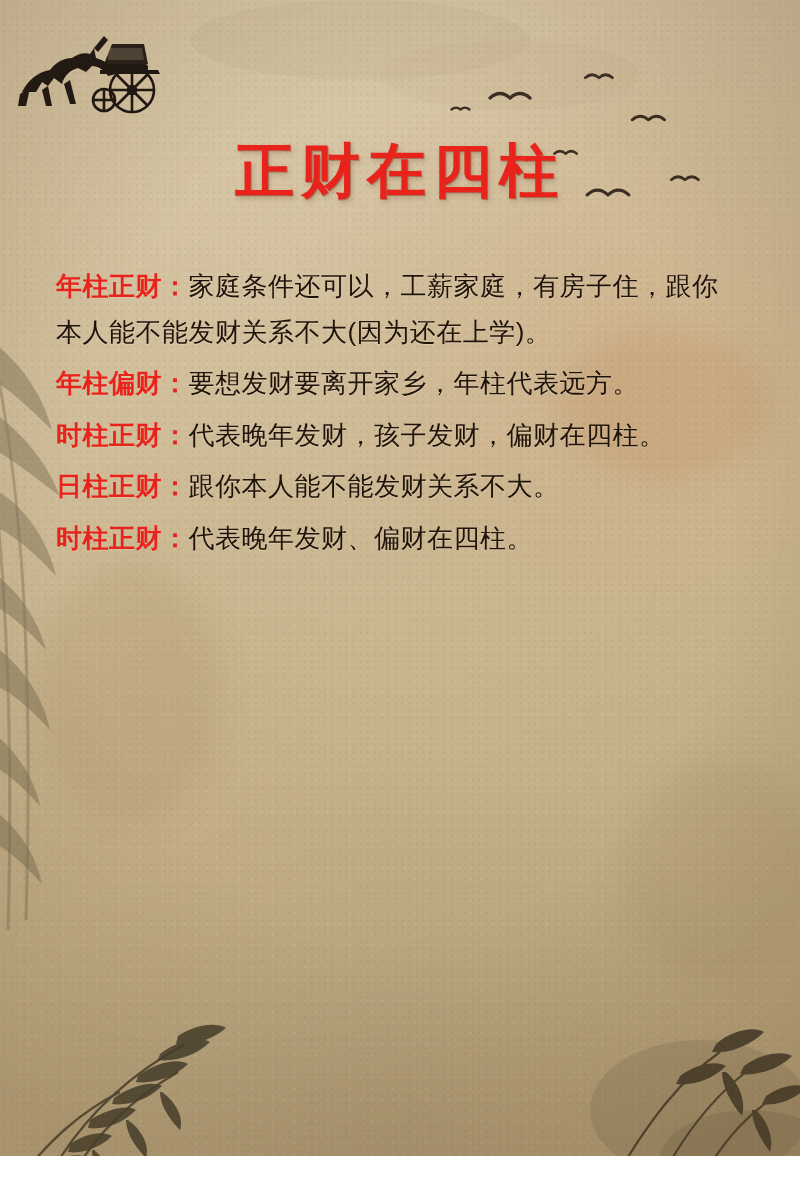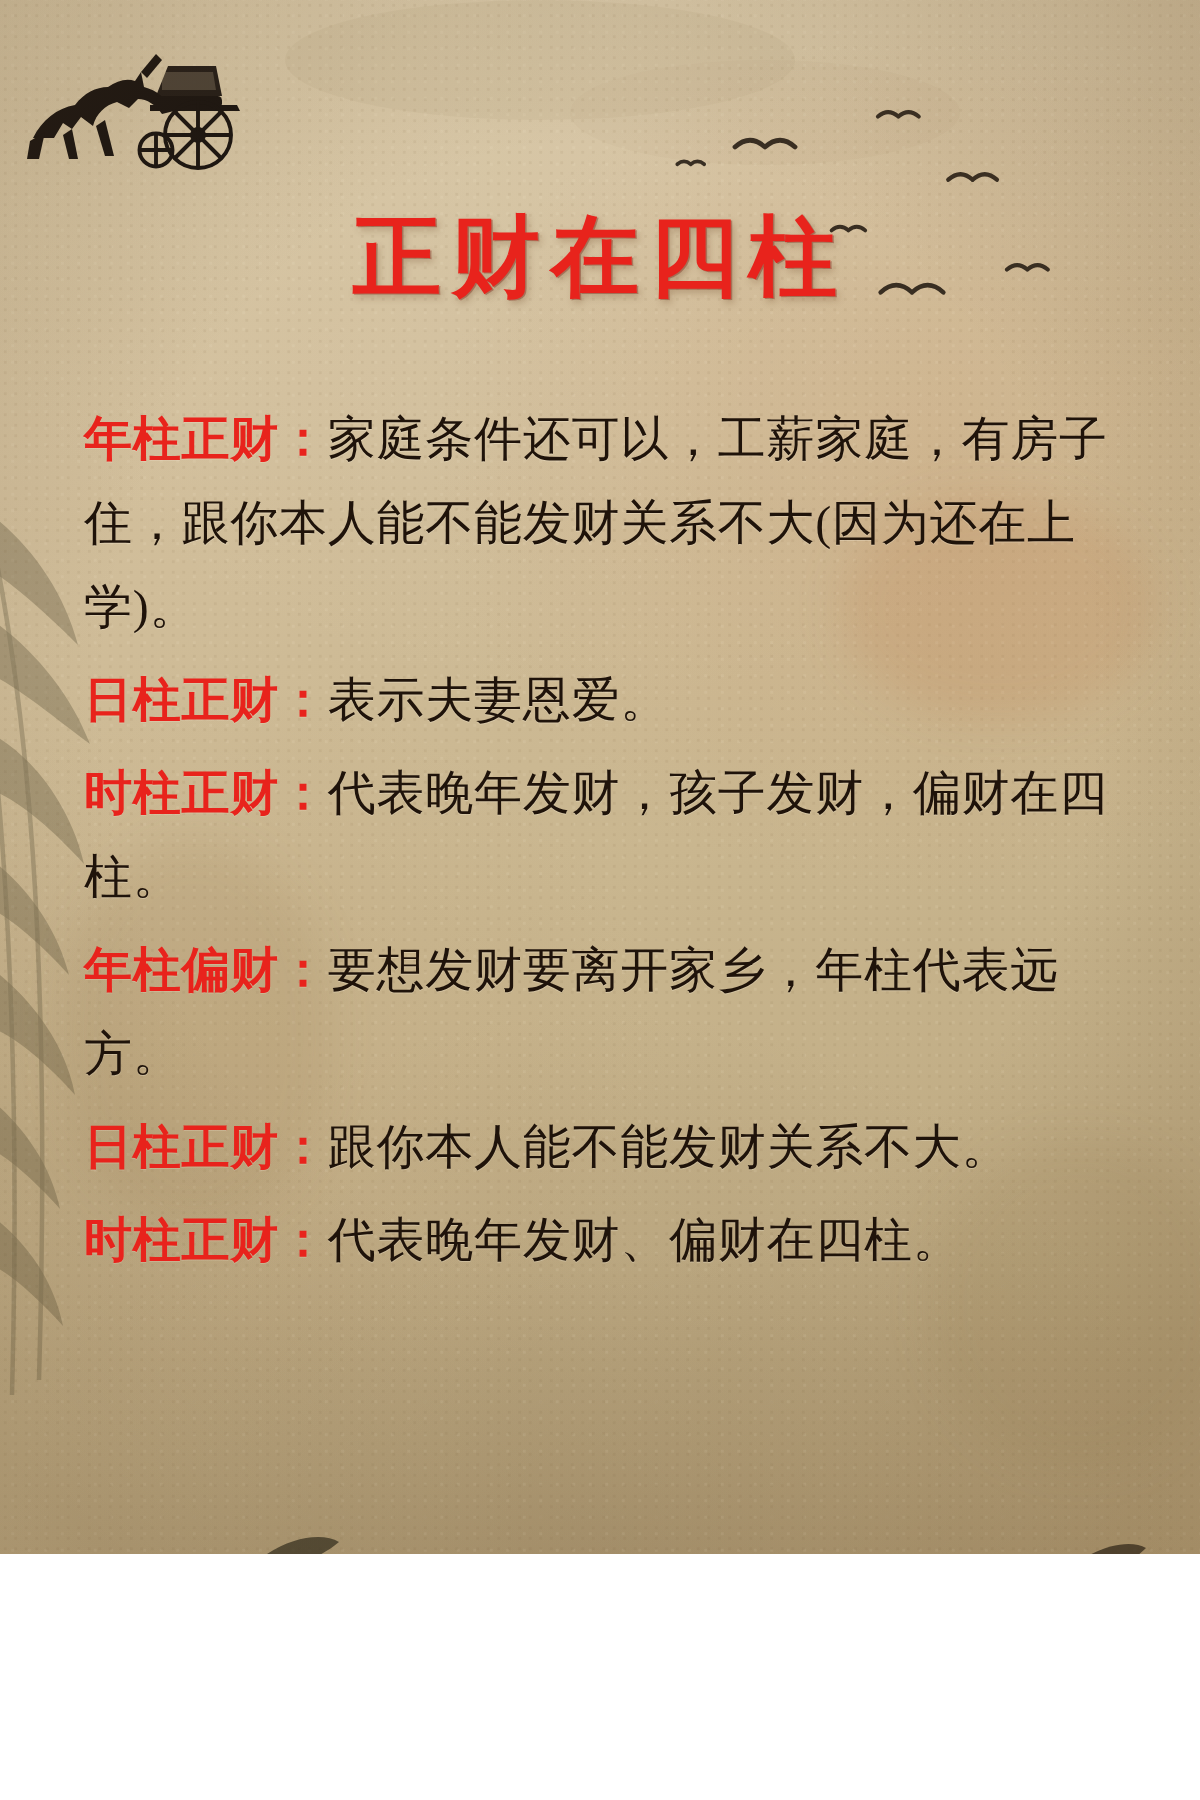--- a/index.html
+++ b/index.html
@@ -9,21 +9,21 @@
   body {
     width: 800px;
     height: 1200px;
     font-family: "DejaVu Sans", "Liberation Sans", sans-serif;
     overflow: hidden;
   }
 
   .poster {
     position: relative;
     width: 800px;
-    height: 1036px;
+    height: 1156px;
     overflow: hidden;
     background-color: #cbb894;
     background-image:
       radial-gradient(ellipse 60% 40% at 78% 30%, rgba(205,170,130,0.45) 0%, rgba(205,170,130,0) 70%),
       radial-gradient(ellipse 50% 35% at 20% 70%, rgba(190,165,125,0.40) 0%, rgba(190,165,125,0) 72%),
       radial-gradient(ellipse 70% 50% at 50% 100%, rgba(160,140,105,0.45) 0%, rgba(160,140,105,0) 70%),
       radial-gradient(ellipse 80% 60% at 50% 0%, rgba(218,203,174,0.55) 0%, rgba(218,203,174,0) 75%),
       linear-gradient(160deg, #d8c7a4 0%, #d2bf9c 25%, #c9b68f 55%, #bfab83 80%, #b7a178 100%);
   }
 
@@ -84,26 +84,26 @@
     letter-spacing: 7px;
     color: #e8231c;
     text-shadow: 1px 1px 0 rgba(120,20,10,0.35), 2px 3px 5px rgba(90,50,20,0.25);
   }
 
   .lines {
     margin-top: 52px;
   }
 
   .line {
-    font-size: 32px;
+    font-size: 26px;
     line-height: 1.75;
     color: #24160c;
     margin: 0 0 6px 0;
     letter-spacing: 0.5px;
-    font-family: Liberation Serif, serif;
+    font-family: Liberation Sans, sans-serif;
     text-shadow: 0 1px 0 rgba(255,250,235,0.25);
   }
   .label {
     color: #e8231c;
     font-weight: 600;
     text-shadow: 0 1px 0 rgba(255,240,225,0.2);
   }
   .body-text {
     color: #1f130a;
   }
@@ -222,30 +222,27 @@
 
     <h1 class="title">正财在四柱</h1>
 
     <div class="lines">
 
       <p class="line">
         <span class="label">年柱正财：</span><span class="body-text">家庭条件还可以，工薪家庭，有房子住，跟你本人能不能发财关系不大(因为还在上学)。</span>
       </p>
 
 
-      <p class="line">
-        <span class="label">日柱正财：</span><span class="body-text">表示夫妻恩爱。</span>
+
+      <p class="line">
+        <span class="label">年柱偏财：</span><span class="body-text">要想发财要离开家乡，年柱代表远方。</span>
       </p>
 
       <p class="line">
         <span class="label">时柱正财：</span><span class="body-text">代表晚年发财，孩子发财，偏财在四柱。</span>
-      </p>
-
-      <p class="line">
-        <span class="label">年柱偏财：</span><span class="body-text">要想发财要离开家乡，年柱代表远方。</span>
       </p>
 
 
       <p class="line">
         <span class="label">日柱正财：</span><span class="body-text">跟你本人能不能发财关系不大。</span>
       </p>
 
       <p class="line">
         <span class="label">时柱正财：</span><span class="body-text">代表晚年发财、偏财在四柱。</span>
       </p>

